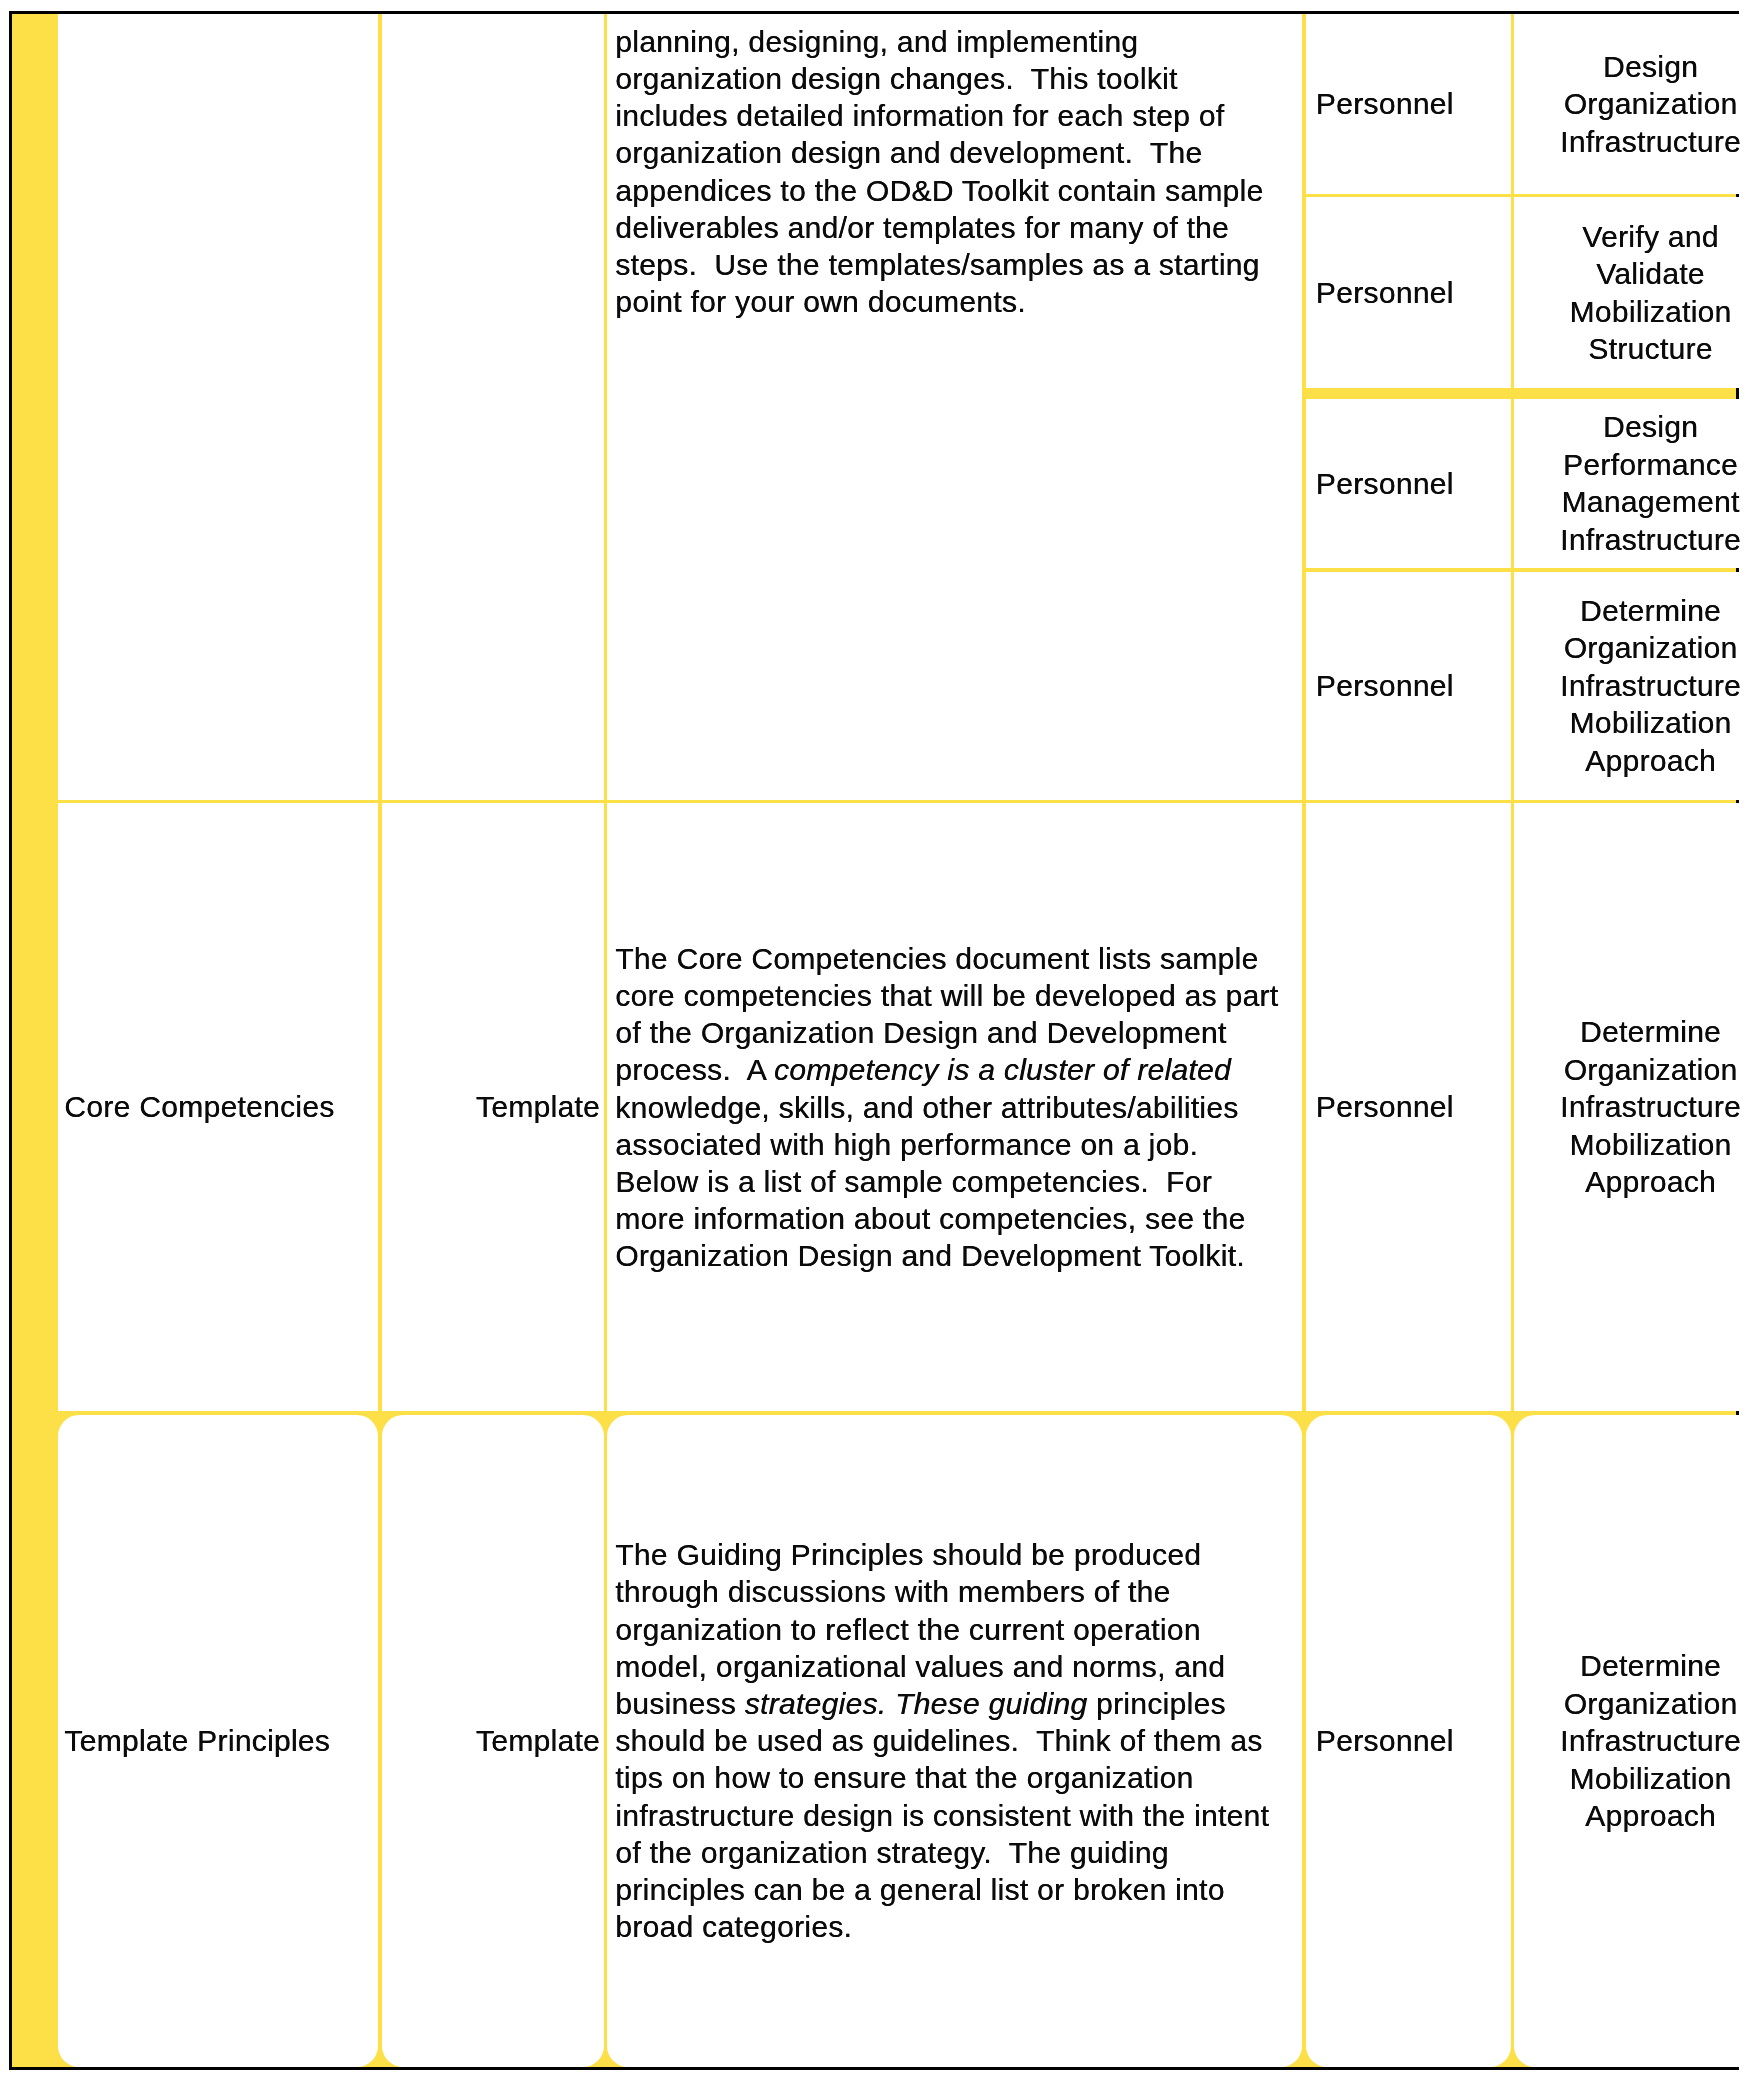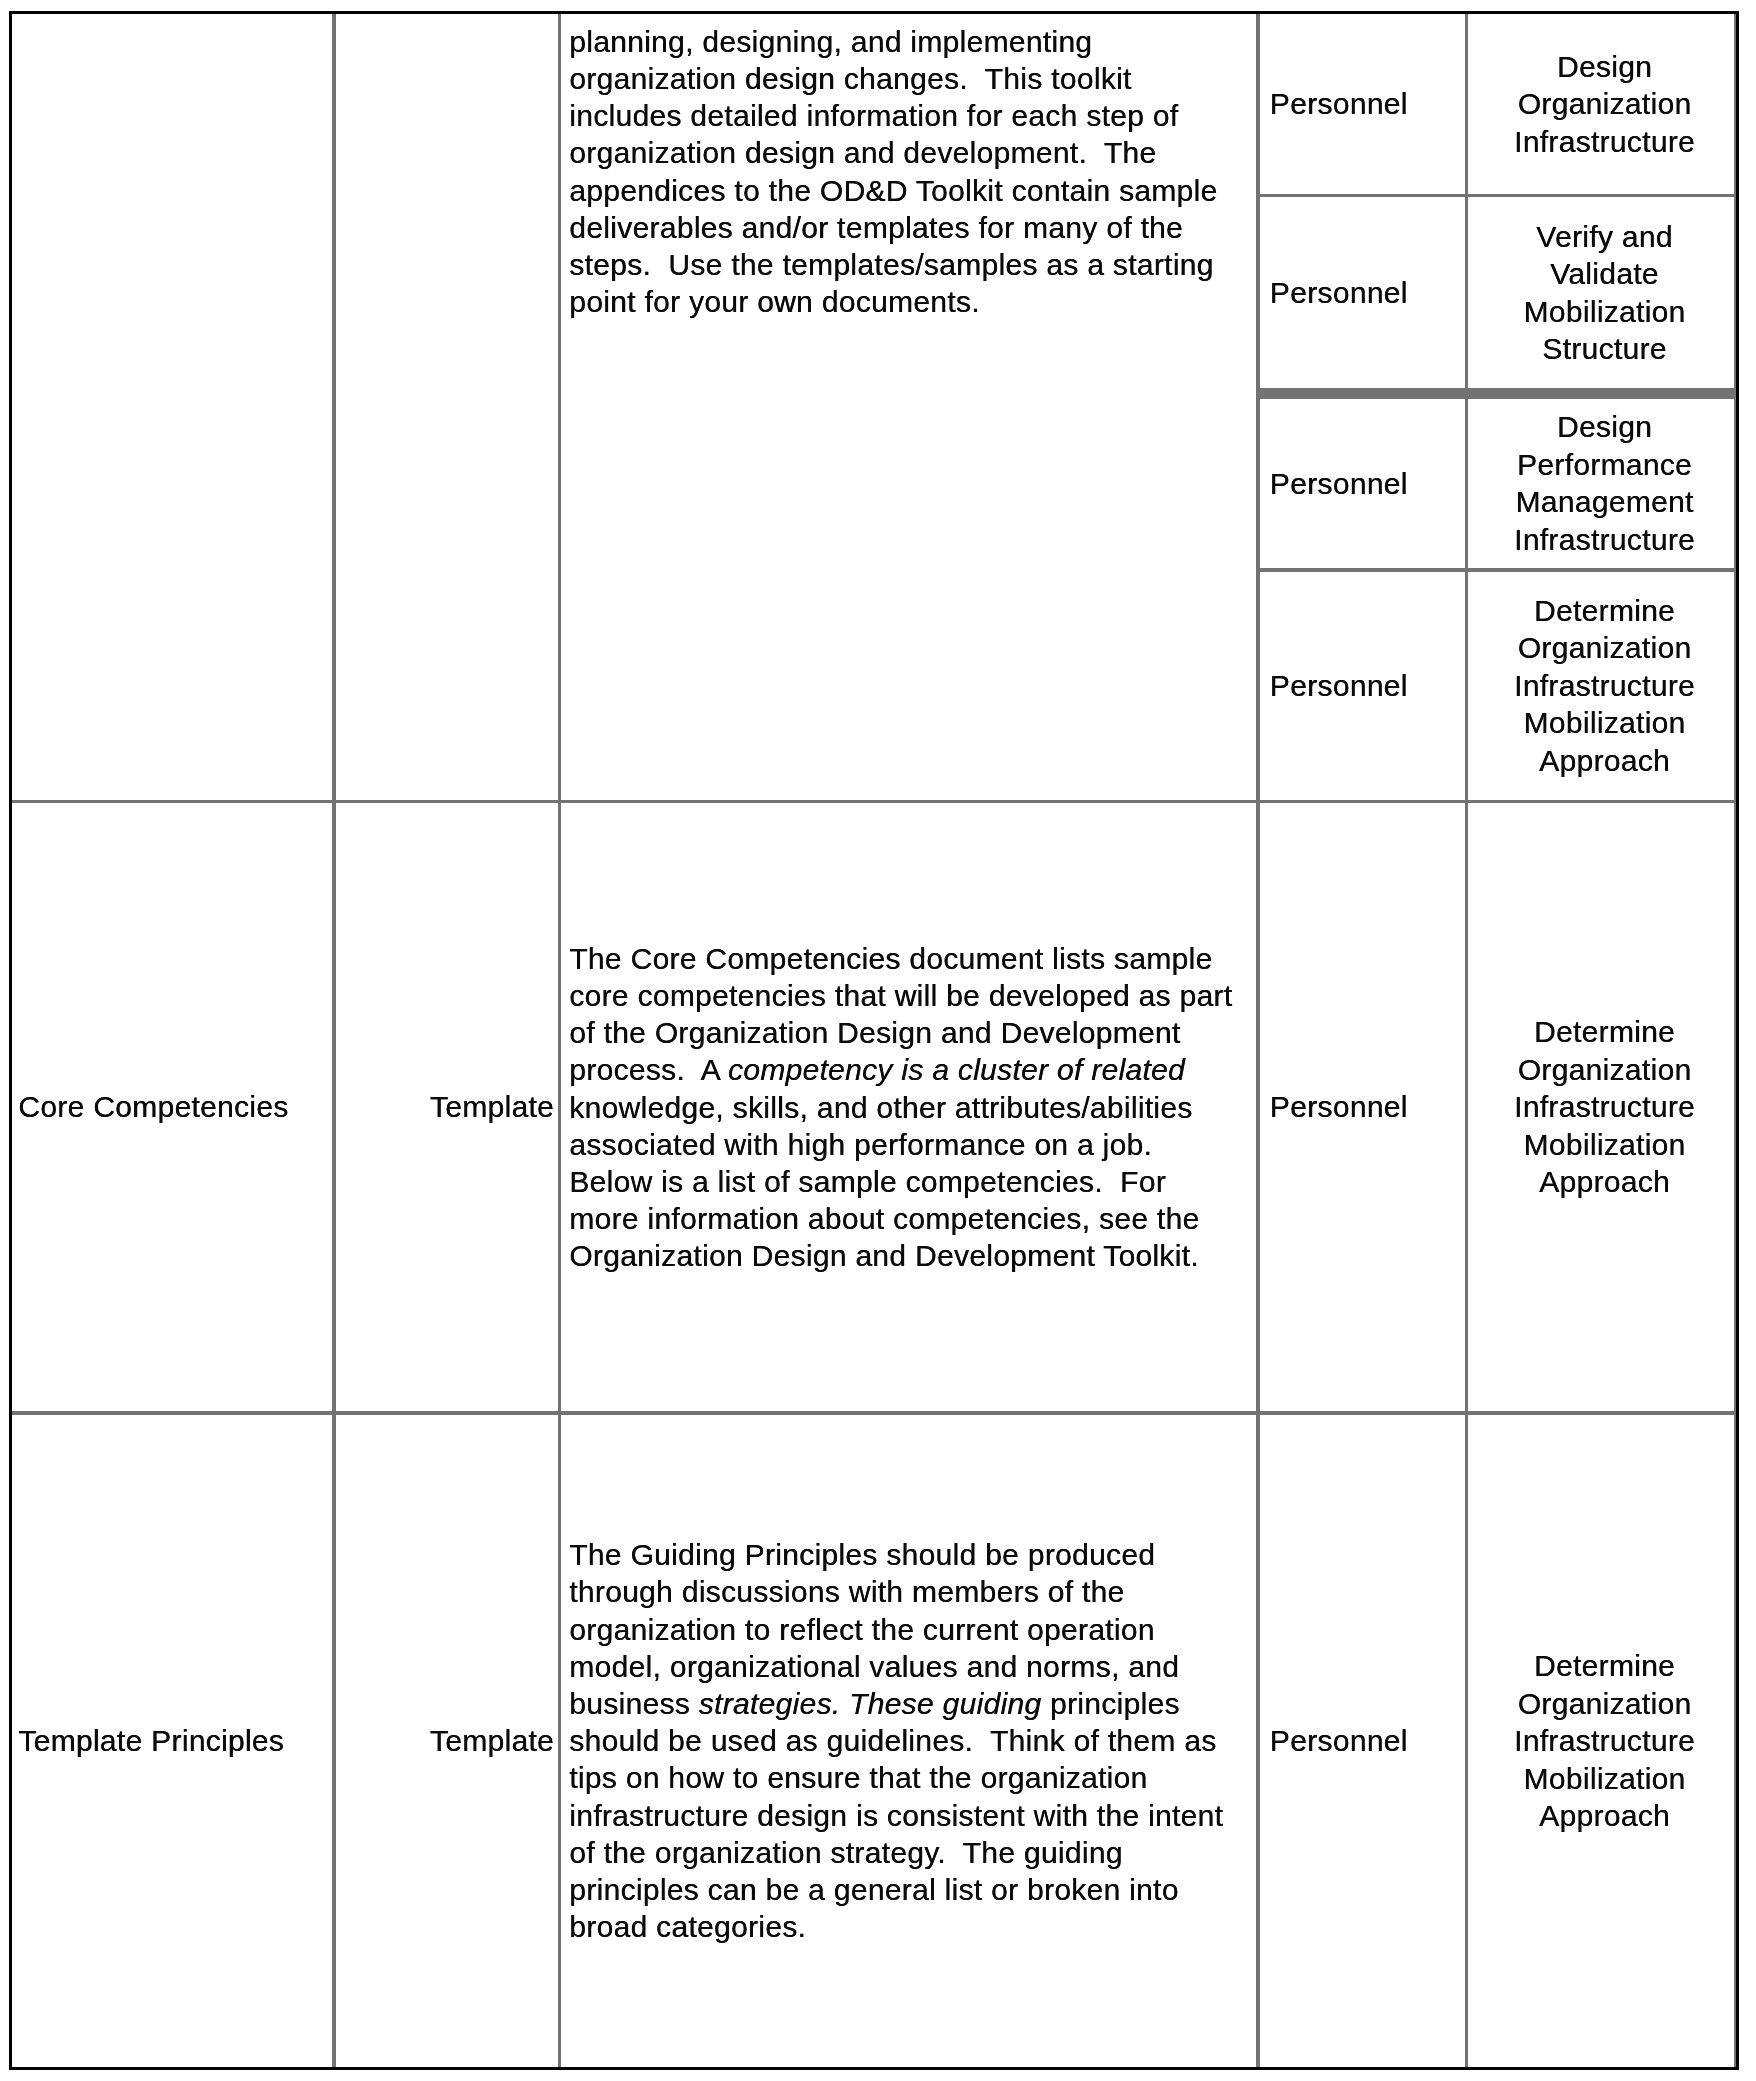--- a/index.html
+++ b/index.html
@@ -20,26 +20,27 @@
     letter-spacing: 0.3px;
   }
   
   .tbl {
     position: absolute;
     left: 9px;
     top: 10.8px;
     width: 1730px;
     height: 2059px;
     box-sizing: border-box;
-    background: #737373;
+    background: #fde047;
     border: 3.6px solid #000000;
     display: grid;
     grid-template-columns: 320px 222px 695px 205px 266px;
     grid-template-rows: 180px 191px 176px 228px 608px 652px;
     gap: 3.6px;
+    padding-left: 46px;
   }
   .cell {
     background: #ffffff;
     display: flex;
     flex-direction: column;
     justify-content: center;   
     overflow: hidden;
     font-size: 30px;
     line-height: 1.25;
     text-shadow: 0.3px 0 0 currentColor; 
@@ -56,21 +57,21 @@
   .c2 { grid-column: 2; text-align: right; }
   .c3 { grid-column: 3; }
   .c4 { grid-column: 4; }
   .c5 { grid-column: 5; }
   .rspan4 { grid-row: 1 / span 4; }
   .r1 { grid-row: 1; }
   .r2 { grid-row: 2; }
   .r3 { grid-row: 3; margin-top: 7px; }
   .r4 { grid-row: 4; }
   .r5 { grid-row: 5; }
-  .r6 { grid-row: 6; }
+  .r6 { grid-row: 6; border-radius: 21px; }
 </style>
 </head>
 <body>
 
 <div class="page">
   <div class="tbl">
 
     <div class="cell name-cell c1 rspan4"></div>
     <div class="cell type-cell c2 rspan4"></div>
     <div class="cell desc-cell v-top c3 rspan4"><div><span>planning, designing, and implementing organization design changes.  This toolkit includes detailed information for each step of organization design and development.  The appendices to the OD&amp;D Toolkit contain sample deliverables and/or templates for many of the steps.  Use the templates/samples as a starting point for your own documents.</span></div></div>

